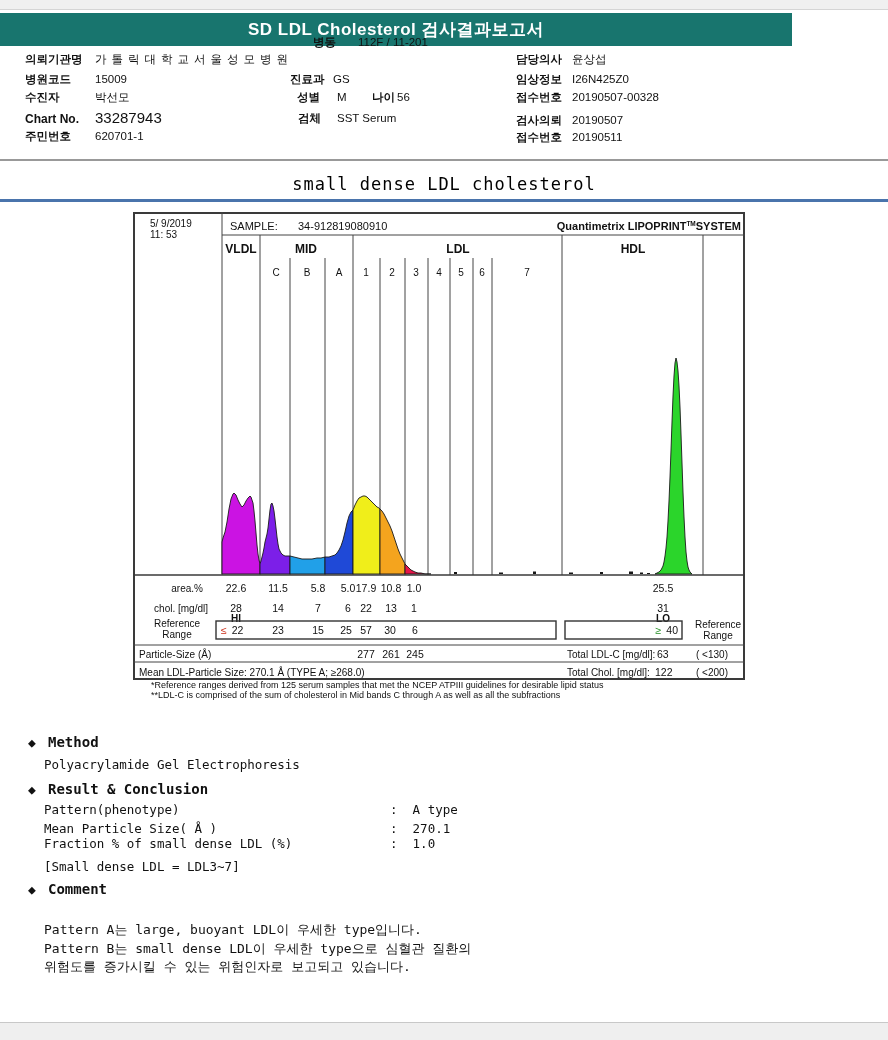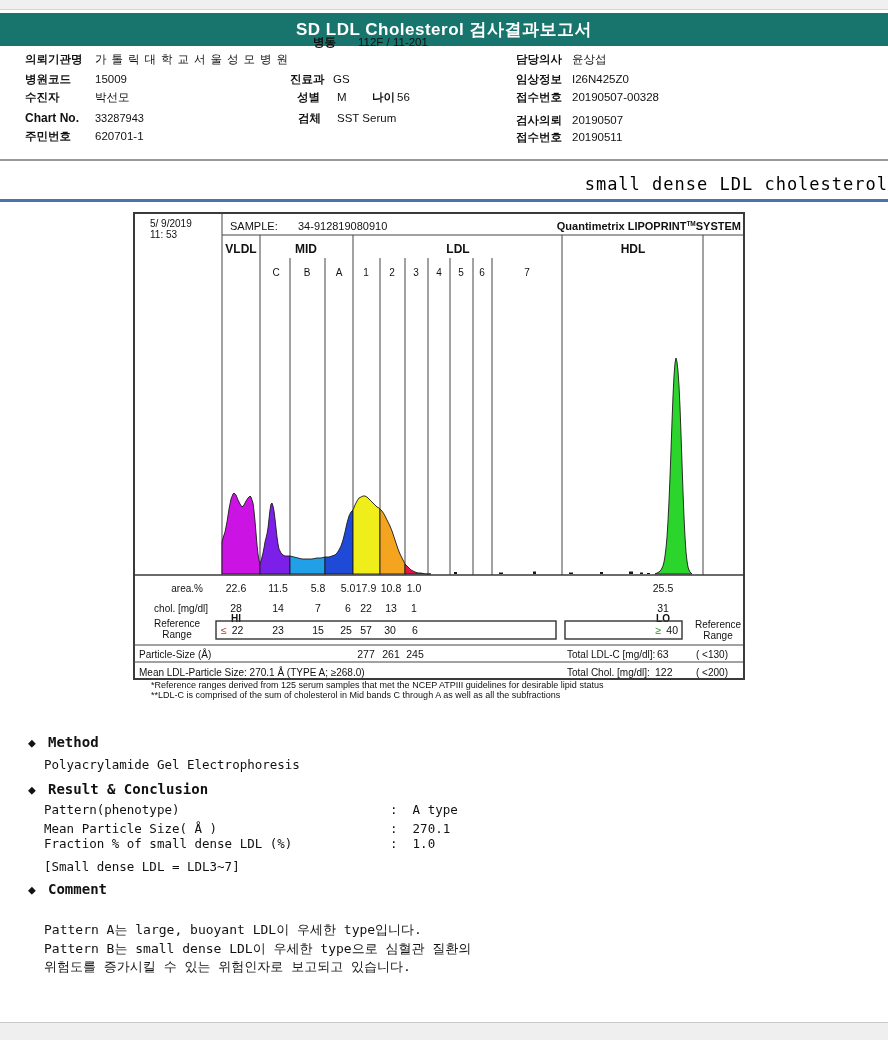--- a/index.html
+++ b/index.html
@@ -1,28 +1,28 @@
 <!DOCTYPE html>
 <html><head>
 <meta charset="utf-8">
 <style>
   html,body{margin:0;padding:0;background:#fff;}
   .page{position:relative;width:888px;height:1040px;background:#ffffff;overflow:hidden;
         font-family:"Liberation Sans",sans-serif;color:#111;}
   .top-strip{position:absolute;left:0;top:0;width:888px;height:9px;background:#f0f0f0;border-bottom:1px solid #d5d5d5;}
-  .title-bar{position:absolute;left:0;top:13px;width:888px;height:33px;background:#18756e;
+  .title-bar{position:absolute;left:0;top:13px;width:792px;height:33px;background:#18756e;
              display:flex;align-items:center;justify-content:center;}
   .title-bar span{color:#ffffff;font-weight:bold;font-size:17px;letter-spacing:.5px;}
   .pr{position:absolute;font-size:11.5px;white-space:nowrap;line-height:14px;}
   .pl{font-weight:bold;display:inline-block;}
   .w70{width:70px;} .w45{width:45px;} .w43{width:43px;} .w40{width:40px;} .w39{width:39px;} .w56{width:56px;}
   .w35{width:35px;display:inline-block;} .w25{width:25px;}
   .inst{letter-spacing:5px;}
   .divider-gray{position:absolute;left:0;top:159px;width:888px;height:2px;background:#999;}
-  .section-title{position:absolute;left:0;top:174px;width:888px;text-align:right;
+  .section-title{position:absolute;left:0;top:174px;width:888px;text-align:center;
                  font-family:"DejaVu Sans Mono",monospace;font-size:17px;letter-spacing:1px;color:#000;}
   .divider-blue{position:absolute;left:0;top:199px;width:888px;height:3px;background:#4a74ac;}
   .chart{position:absolute;left:133px;top:212px;}
   .chart text{font-family:"Liberation Sans",sans-serif;fill:#111;}
   .f10{font-size:10px;} .f105{font-size:10.5px;} .f11{font-size:11px;} .f12b{font-size:12px;font-weight:bold;}
   .brand{font-size:11px;font-weight:bold;fill:#e40ddb;}
   .footnotes{position:absolute;left:133px;top:681px;font-size:9px;line-height:9.5px;color:#111;margin-left:18px;}
   .mono{font-family:"DejaVu Sans Mono",monospace;}
   .sec-head{position:absolute;left:28px;font-size:14px;font-weight:bold;white-space:nowrap;}
   .sec-head .bullet{display:inline-block;width:20px;font-size:13px;}
@@ -39,21 +39,21 @@
   <div class="top-strip"></div>
 
   <div class="title-bar">
     <span>SD LDL Cholesterol 검사결과보고서</span>
   </div>
 
   <div>
     <div class="pr" style="top:52px;left:25px"><span class="pl w70">의뢰기관명</span><span class="inst">가톨릭대학교서울성모병원</span></div>
     <div class="pr" style="top:72px;left:25px"><span class="pl w70">병원코드</span><span>15009</span></div>
     <div class="pr" style="top:90px;left:25px"><span class="pl w70">수진자</span><span>박선모</span></div>
-    <div class="pr" style="top:111px;left:25px;font-size:12px"><span class="pl w70">Chart No.</span><span style="font-size:11px">33287943</span></div>
+    <div class="pr" style="top:111px;left:25px;font-size:12px"><span class="pl w70">Chart No.</span><span style="font-size:15px">33287943</span></div>
     <div class="pr" style="top:129px;left:25px"><span class="pl w70">주민번호</span><span>620701-1</span></div>
 
     <div class="pr" style="top:35px;left:313px"><span class="pl w45">병동</span><span>112F / 11-201</span></div>
     <div class="pr" style="top:72px;left:290px"><span class="pl w43">진료과</span><span>GS</span></div>
     <div class="pr" style="top:90px;left:297px"><span class="pl w40">성별</span><span class="w35">M</span><span class="pl w25">나이</span><span>56</span></div>
     <div class="pr" style="top:111px;left:298px"><span class="pl w39">검체</span><span>SST Serum</span></div>
 
     <div class="pr" style="top:52px;left:516px"><span class="pl w56">담당의사</span><span>윤상섭</span></div>
     <div class="pr" style="top:72px;left:516px"><span class="pl w56">임상정보</span><span>I26N425Z0</span></div>
     <div class="pr" style="top:90px;left:516px"><span class="pl w56">접수번호</span><span>20190507-00328</span></div>

